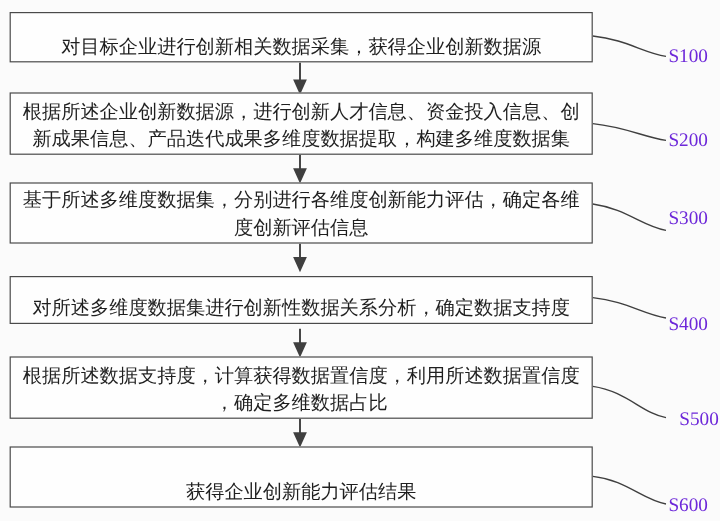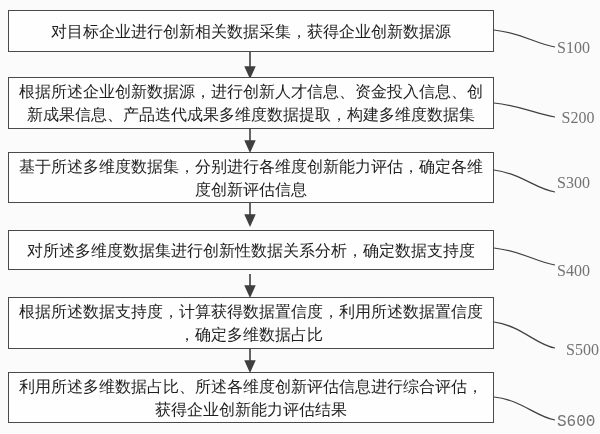--- a/index.html
+++ b/index.html
@@ -18,36 +18,36 @@
   .flow-box {
     position: absolute;
     left: 8px;
     width: 486px;
     box-sizing: border-box;
     border: 1.4px solid #4a4a4a;
     background: #fefefe;
     display: flex;
     flex-direction: column;
     align-items: center;
-    justify-content: center;
+    justify-content: flex-end;
     text-align: center;
     color: #1f1f1f;
     font-size: 16px;
     line-height: 23px;
     letter-spacing: 0px;
   }
   .flow-box .line {
     display: block;
     white-space: nowrap;
   }
   .step-label {
     position: absolute;
     left: 557px;
     width: 42px;
-    color: #737373;
+    color: #6d28d9;
     font-size: 16px;
     line-height: 18px;
   }
   svg.overlay {
     position: absolute;
     top: 0; left: 0;
     width: 600px;
     height: 434px;
     pointer-events: none;
   }
@@ -109,24 +109,23 @@
   <div class="flow-box" style="top:230px; height:40px;">
     <span class="line">对所述多维度数据集进行创新性数据关系分析，确定数据支持度</span>
   </div>
 
   <div class="flow-box" style="top:297px; height:52px;">
     <span class="line">根据所述数据支持度，计算获得数据置信度，利用所述数据置信度</span>
     <span class="line">，确定多维数据占比</span>
   </div>
 
   <div class="flow-box" style="top:372px; height:51px;">
-    <span class="line">利用所述多维数据占比、所述各维度创新评估信息进行综合评估，</span>
     <span class="line">获得企业创新能力评估结果</span>
   </div>
 
   <div class="step-label" style="top:39px;">S100</div>
-  <div class="step-label" style="top:109px;text-align:center;">S200</div>
+  <div class="step-label" style="top:109px;">S200</div>
   <div class="step-label" style="top:174px;">S300</div>
   <div class="step-label" style="top:262px;">S400</div>
   <div class="step-label" style="top:341px;text-align:right;">S500</div>
-  <div class="step-label" style="top:413px;font-family:Liberation Mono, monospace;">S600</div>
+  <div class="step-label" style="top:413px;">S600</div>
 
 </div>
 
 </body></html>

